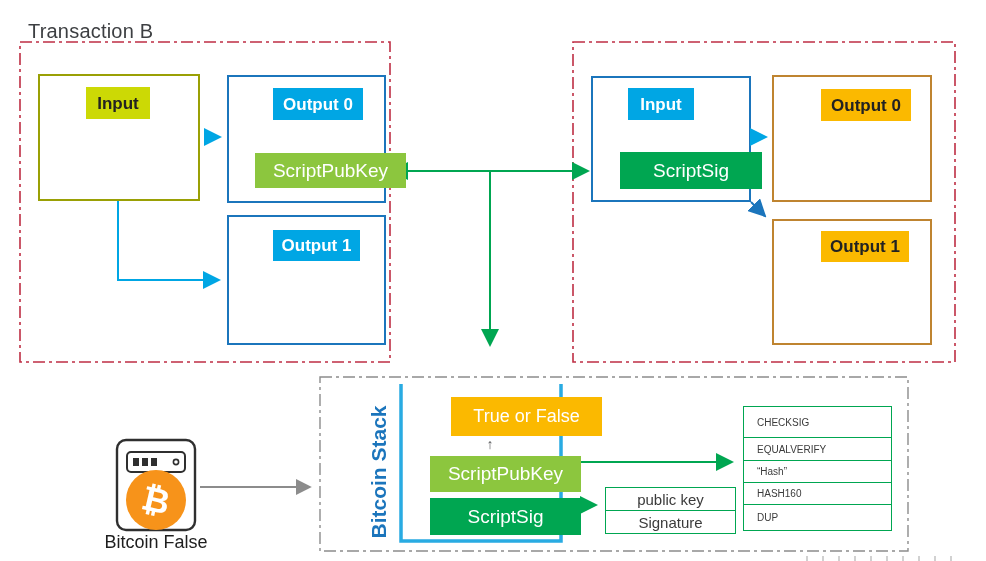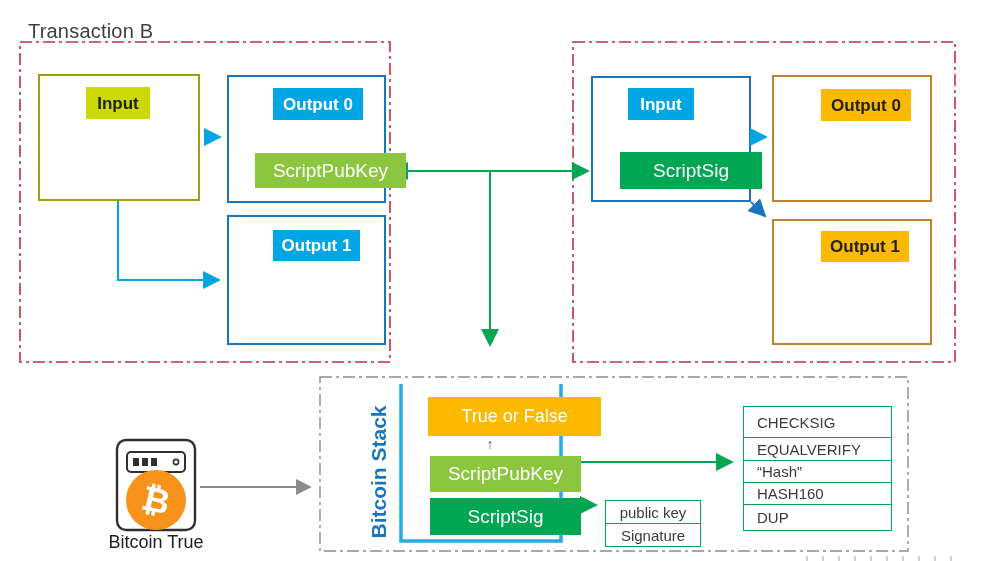--- a/index.html
+++ b/index.html
@@ -54,26 +54,26 @@
     display:flex;align-items:center;justify-content:center;
     color:#58595b;font-size:14px;font-weight:bold;
   }
   .opcode-table{
     left:743px;top:406px;width:149px;height:125px;
     border:1.6px solid var(--green);box-sizing:border-box;
     display:flex;flex-direction:column;
   }
   .opcode-row{
     display:flex;align-items:center;padding-left:13px;
-    font-size:15px;color:#3b3b3b;box-sizing:border-box;
+    font-size:10px;color:#3b3b3b;box-sizing:border-box;
     border-top:1.4px solid var(--green);
   }
   .opcode-row:first-child{border-top:none;}
   .pubkey-box{
-    left:605px;top:500px;width:96px;height:47px;
+    left:605px;top:487px;width:131px;height:47px;
     border:1.6px solid var(--green);box-sizing:border-box;
     display:flex;flex-direction:column;
   }
   .pubkey-row{
     flex:1;display:flex;align-items:center;justify-content:center;
     font-size:15px;color:#3b3b3b;box-sizing:border-box;
   }
   .pubkey-row + .pubkey-row{border-top:1.4px solid var(--green);}
   .node-label{
     left:98px;top:532px;width:116px;text-align:center;
@@ -151,35 +151,35 @@
   <div class="abs label bg-cyan" style="left:273px;top:88px;width:90px;height:32px;">Output 0</div>
   <div class="abs band bg-lightgreen" style="left:231px;top:153px;width:151px;height:35px;">ScriptPubKey</div>
   <div class="abs label bg-cyan" style="left:273px;top:230px;width:87px;height:31px;">Output 1</div>
 
   <div class="abs label bg-cyan" style="left:628px;top:88px;width:66px;height:32px;">Input</div>
   <div class="abs band bg-green" style="left:596px;top:152px;width:142px;height:37px;">ScriptSig</div>
   <div class="abs label bg-amber txt-black" style="left:821px;top:89px;width:90px;height:32px;">Output 0</div>
   <div class="abs label bg-amber txt-black" style="left:821px;top:231px;width:88px;height:31px;">Output 1</div>
 
   <div class="abs stack-title">Bitcoin Stack</div>
-  <div class="abs band bg-amber" style="left:404px;top:397px;width:173px;height:39px;font-size:18px;">True or False</div>
+  <div class="abs band bg-amber" style="left:427px;top:397px;width:151px;height:39px;font-size:18px;">True or False</div>
   <div class="abs up-arrow">↑</div>
   <div class="abs band bg-lightgreen" style="left:406px;top:456px;width:151px;height:36px;">ScriptPubKey</div>
   <div class="abs band bg-green" style="left:406px;top:498px;width:151px;height:37px;">ScriptSig</div>
 
   <div class="abs opcode-table">
     <div class="opcode-row" style="height:30px;">CHECKSIG</div>
     <div class="opcode-row" style="height:23px;">EQUALVERIFY</div>
     <div class="opcode-row" style="height:22px;">“Hash”</div>
     <div class="opcode-row" style="height:22px;">HASH160</div>
     <div class="opcode-row" style="flex:1;">DUP</div>
   </div>
 
   <div class="abs pubkey-box">
     <div class="pubkey-row">public key</div>
     <div class="pubkey-row">Signature</div>
   </div>
 
-  <div class="abs node-label">Bitcoin True</div>
+  <div class="abs node-label">Bitcoin False</div>
 
   <div class="abs watermark"></div>
 
 </div>
 
 </body></html>

